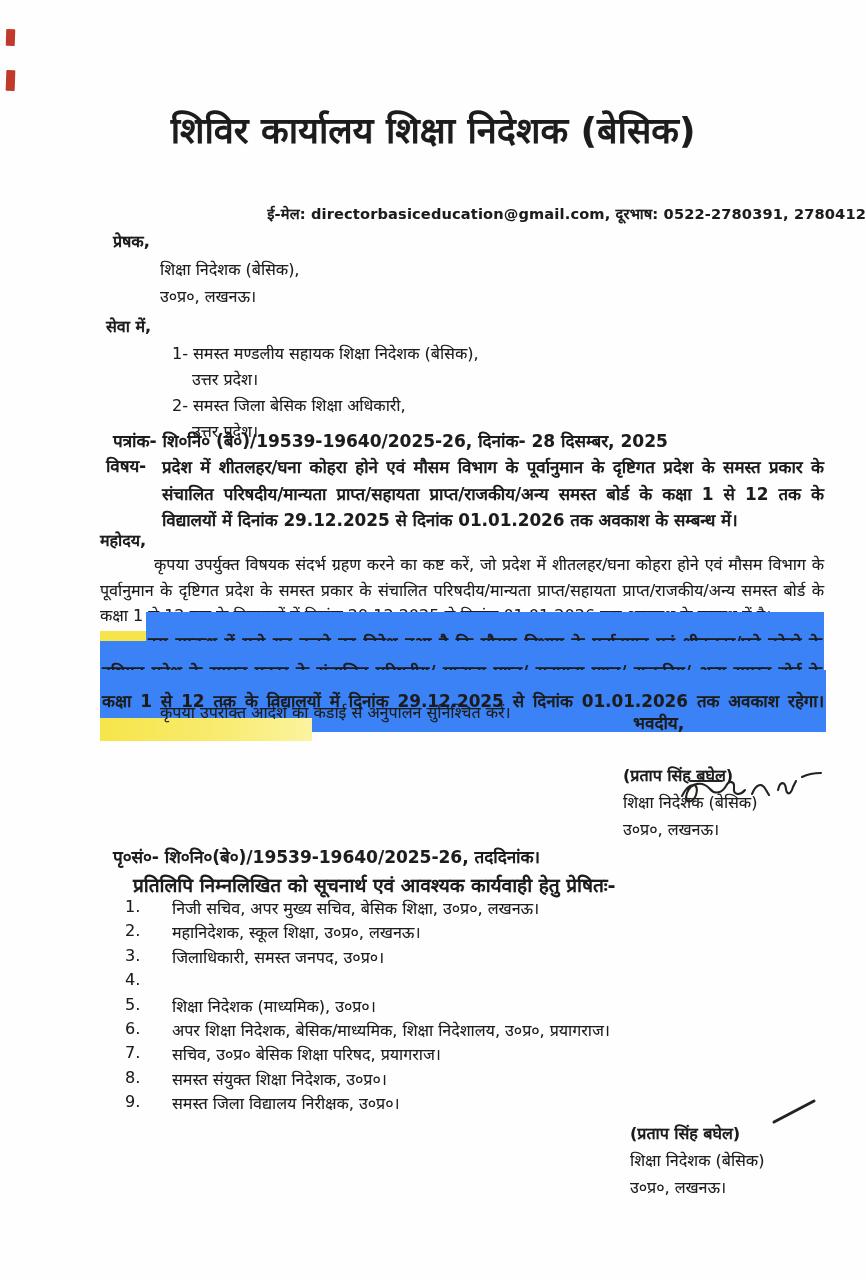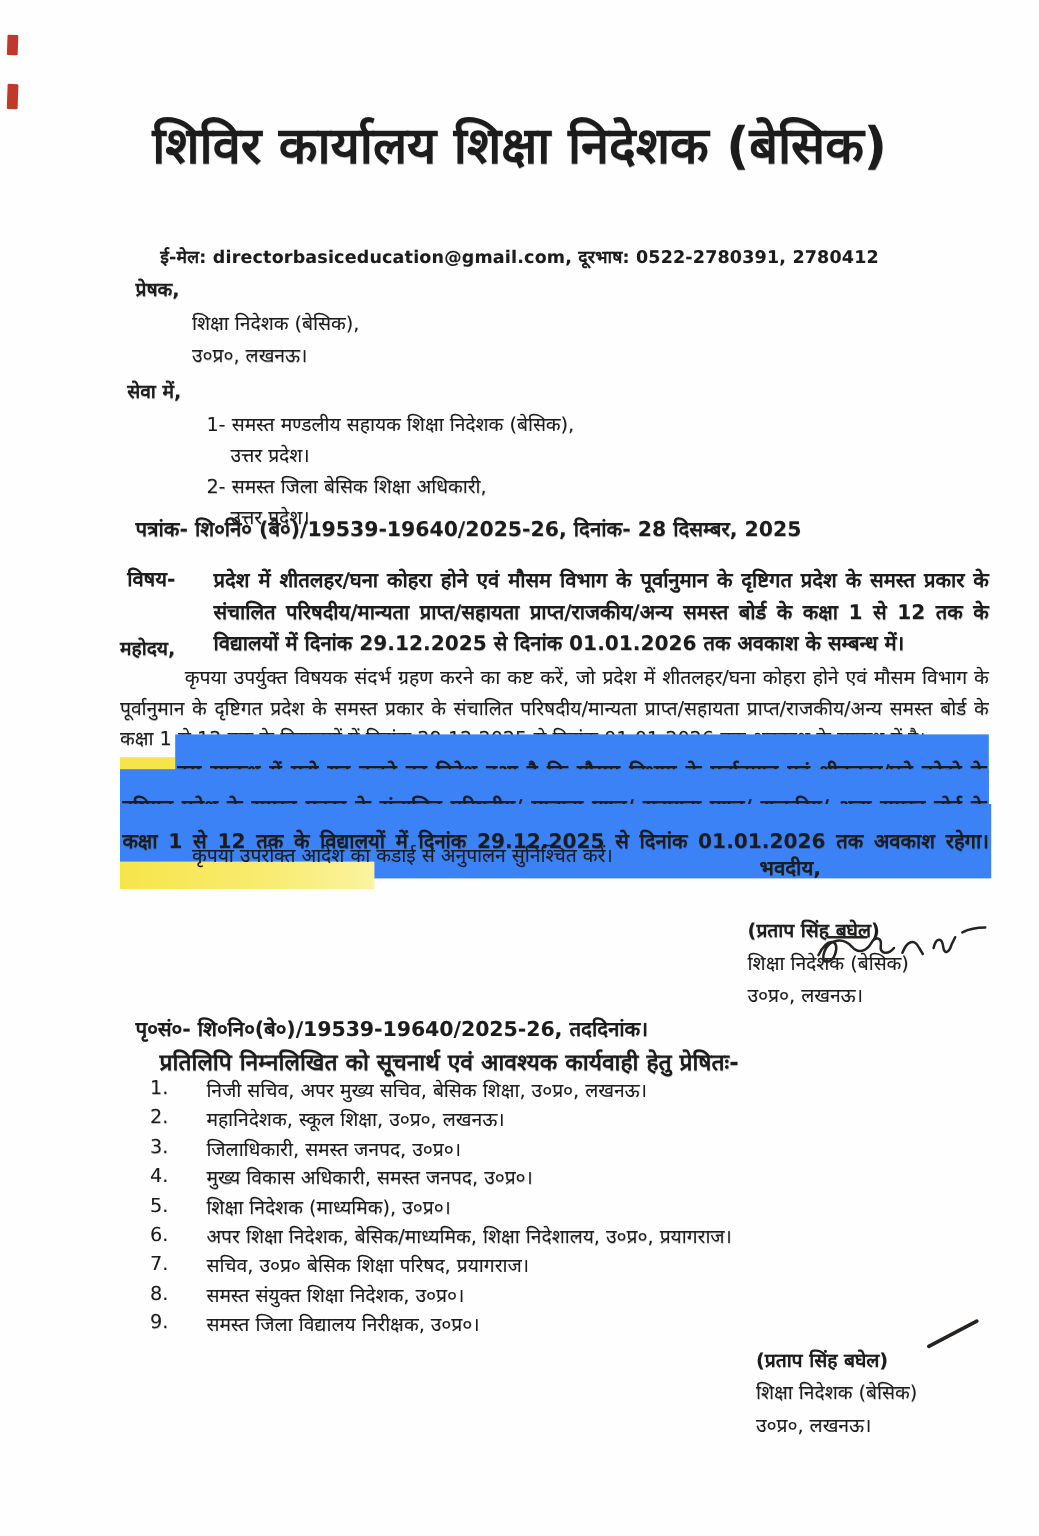--- a/index.html
+++ b/index.html
@@ -8,29 +8,29 @@
     position:relative; width:866px; height:1280px; margin:0 auto;
     background:#fefefe; color:#1c1c1c; overflow:hidden;
     font-family:"DejaVu Sans","Liberation Sans",sans-serif;
     text-shadow:0.3px 0.3px 0 rgba(40,40,40,0.28);
   }
   .abs { position:absolute; }
   .b { font-weight:bold; }
   .fs { font-size:16px; }
   .center { text-align:center; }
 
-  .title   { top:96px;  left:0; width:100%; font-size:42px; line-height:1.25; }
+  .title   { top:108px;  left:0; width:100%; font-size:36px; line-height:1.25; }
   .address { top:163px; left:0; width:100%; font-size:23px; }
-  .contact { top:203px; left:0; width:100%; font-size:14.5px; letter-spacing:0.2px; }
+  .contact { top:203px; left:0; width:100%; font-size:14.5px; letter-spacing:0.2px;text-align:right; }
 
   .red-mark { left:6px; width:9px; background:#c0392b; border-radius:1px; transform:rotate(2deg); }
   .red-mark.m1 { top:29px; height:17px; }
   .red-mark.m2 { top:70px; height:21px; }
 
-  .subject-row { display:flex; gap:26px; text-align:left;margin-top:16px; }
+  .subject-row { display:flex; gap:10px; text-align:left; }
   .subject-row .lbl { flex:0 0 46px; }
   .subject-row .txt { flex:1; text-align:justify; line-height:26.5px; }
 
   .para { text-align:justify; line-height:25.5px; }
   .indent { text-indent:54px; }
 
   .hl-para { font-weight:bold; font-size:16.8px; line-height:29px; text-align:justify; }
   .hl {
     background:#3b82f6; padding:21px 2px;
     -webkit-box-decoration-break:clone; box-decoration-break:clone;
@@ -121,21 +121,20 @@
     <div class="copy-row">
         <span class="num">2.</span>
         <span>महानिदेशक, स्कूल शिक्षा, उ०प्र०, लखनऊ।</span>
       </div>
     <div class="copy-row">
         <span class="num">3.</span>
         <span>जिलाधिकारी, समस्त जनपद, उ०प्र०।</span>
       </div>
     <div class="copy-row">
         <span class="num">4.</span>
-        <span>मुख्य विकास अधिकारी, समस्त जनपद, उ०प्र०।</span>
       </div>
     <div class="copy-row">
         <span class="num">5.</span>
         <span>शिक्षा निदेशक (माध्यमिक), उ०प्र०।</span>
       </div>
     <div class="copy-row">
         <span class="num">6.</span>
         <span>अपर शिक्षा निदेशक, बेसिक/माध्यमिक, शिक्षा निदेशालय, उ०प्र०, प्रयागराज।</span>
       </div>
     <div class="copy-row">

